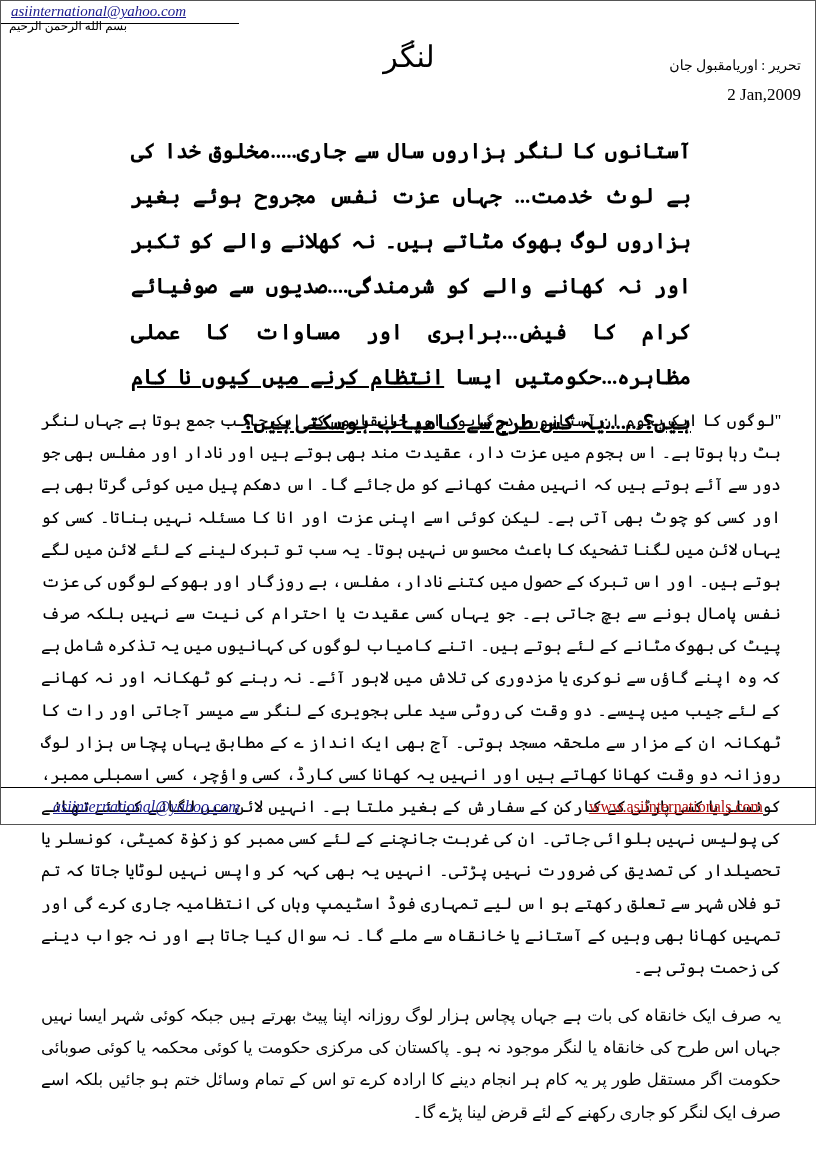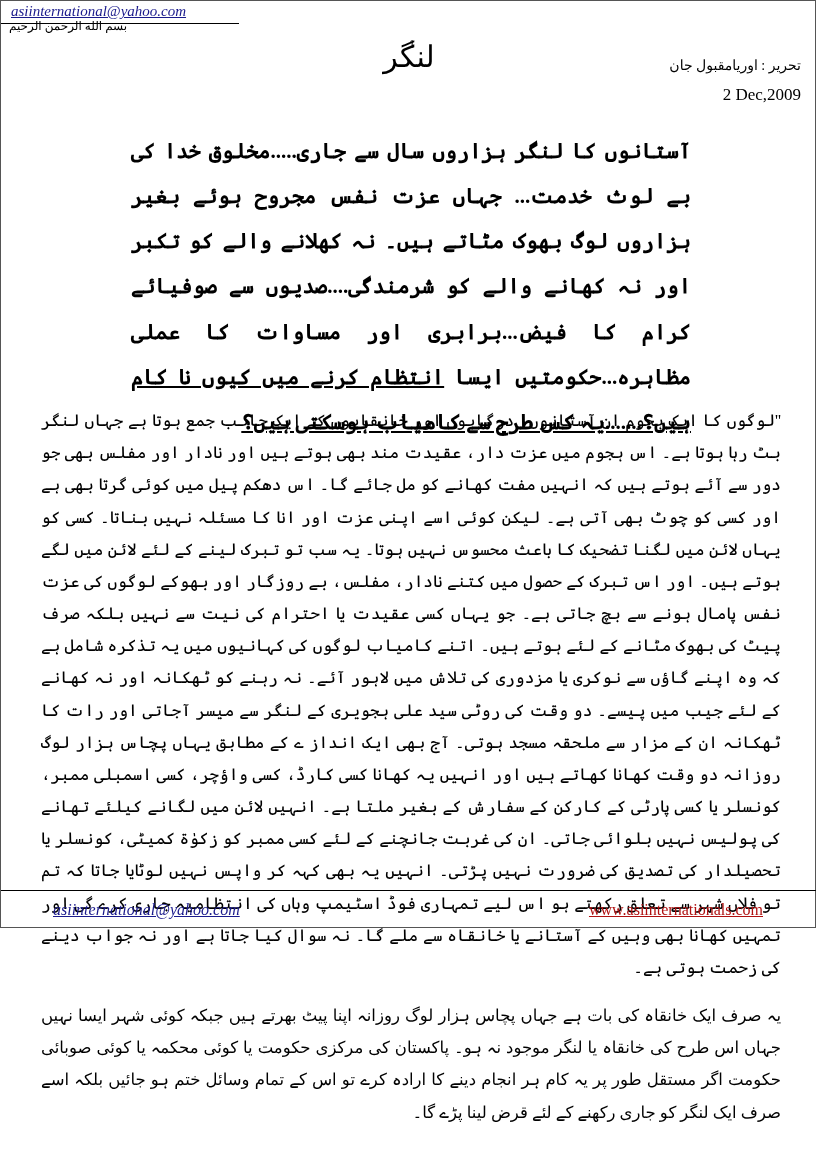--- a/index.html
+++ b/index.html
@@ -11,21 +11,21 @@
     height: 1152px;
     background: #ffffff;
     font-family: "Liberation Serif", serif;
     color: #000000;
     position: relative;
     overflow: hidden;
   }
   .page {
     position: relative;
     width: 816px;
-    height: 928px;
+    height: 825px;
     box-sizing: border-box;
     border: 1px solid #555;
   }
   
   .top-email {
     position: absolute;
     top: 2px;
     left: 10px;
     font-family: "Liberation Serif", serif;
     font-style: italic;
@@ -151,21 +151,21 @@
 <div class="page">
 
   <div class="top-email">asiinternational@yahoo.com</div>
   <div class="top-rule"></div>
 
   <div class="bismillah">بسم الله الرحمن الرحيم</div>
   <div class="title-mark">1</div>
   <div class="doc-title">لنگر</div>
 
   <div class="author">تحرير : اوريامقبول جان</div>
-  <div class="date">2 Dec,2009</div>
+  <div class="date">2 Jan,2009</div>
 
   <div class="lead">
     <span>آستانوں کا لنگر ہزاروں سال سے جاری.....مخلوق خدا کی بے لوث خدمت... جہاں عزت نفس مجروح ہوئے بغیر ہزاروں لوگ بھوک مٹاتے ہیں۔ نہ کھلانے والے کو تکبر اور نہ کھانے والے کو شرمندگی....صدیوں سے صوفیائے کرام کا فیض...برابری اور مساوات کا عملی مظاہرہ...حکومتیں ایسا</span>
     <span class="underline-last">انتظام کرنے میں کیوں نا کام ہیں؟.......یہ کس طرح سے کامیاب ہوسکتی ہیں؟</span>
   </div>
 
   <div class="body-wrap">
     <p class="body-par">''لوگوں کا ایک ہجوم ان آستانوں، درگاہوں اور خانقاہوں کے ایک جانب جمع ہوتا ہے جہاں لنگر بٹ رہا ہوتا ہے۔ اس ہجوم میں عزت دار، عقیدت مند بھی ہوتے ہیں اور نادار اور مفلس بھی جو دور سے آئے ہوتے ہیں کہ انہیں مفت کھانے کو مل جائے گا۔ اس دھکم پیل میں کوئی گرتا بھی ہے اور کسی کو چوٹ بھی آتی ہے۔ لیکن کوئی اسے اپنی عزت اور انا کا مسئلہ نہیں بناتا۔ کسی کو یہاں لائن میں لگنا تضحیک کا باعث محسوس نہیں ہوتا۔ یہ سب تو تبرک لینے کے لئے لائن میں لگے ہوتے ہیں۔ اور اس تبرک کے حصول میں کتنے نادار، مفلس، بے روزگار اور بھوکے لوگوں کی عزت نفس پامال ہونے سے بچ جاتی ہے۔ جو یہاں کسی عقیدت یا احترام کی نیت سے نہیں بلکہ صرف پیٹ کی بھوک مٹانے کے لئے ہوتے ہیں۔ اتنے کامیاب لوگوں کی کہانیوں میں یہ تذکرہ شامل ہے کہ وہ اپنے گاؤں سے نوکری یا مزدوری کی تلاش میں لاہور آئے۔ نہ رہنے کو ٹھکانہ اور نہ کھانے کے لئے جیب میں پیسے۔ دو وقت کی روٹی سید علی ہجویری کے لنگر سے میسر آجاتی اور رات کا ٹھکانہ ان کے مزار سے ملحقہ مسجد ہوتی۔ آج بھی ایک انداز ے کے مطابق یہاں پچاس ہزار لوگ روزانہ دو وقت کھانا کھاتے ہیں اور انہیں یہ کھانا کسی کارڈ، کسی واؤچر، کسی اسمبلی ممبر، کونسلر یا کسی پارٹی کے کارکن کے سفارش کے بغیر ملتا ہے۔ انہیں لائن میں لگانے کیلئے تھانے کی پولیس نہیں بلوائی جاتی۔ ان کی غربت جانچنے کے لئے کسی ممبر کو زکوٰۃ کمیٹی، کونسلر یا تحصیلدار کی تصدیق کی ضرورت نہیں پڑتی۔ انہیں یہ بھی کہہ کر واپس نہیں لوٹایا جاتا کہ تم تو فلاں شہر سے تعلق رکھتے ہو اس لیے تمہاری فوڈ اسٹیمپ وہاں کی انتظامیہ جاری کرے گی اور تمہیں کھانا بھی وہیں کے آستانے یا خانقاہ سے ملے گا۔ نہ سوال کیا جاتا ہے اور نہ جواب دینے کی زحمت ہوتی ہے۔</p>
     <p class="body-par last">یہ صرف ایک خانقاہ کی بات ہے جہاں پچاس ہزار لوگ روزانہ اپنا پیٹ بھرتے ہیں جبکہ کوئی شہر ایسا نہیں جہاں اس طرح کی خانقاہ یا لنگر موجود نہ ہو۔ پاکستان کی مرکزی حکومت یا کوئی محکمہ یا کوئی صوبائی حکومت اگر مستقل طور پر یہ کام ہر انجام دینے کا ارادہ کرے تو اس کے تمام وسائل ختم ہو جائیں بلکہ اسے صرف ایک لنگر کو جاری رکھنے کے لئے قرض لینا پڑے گا۔</p>
   </div>

